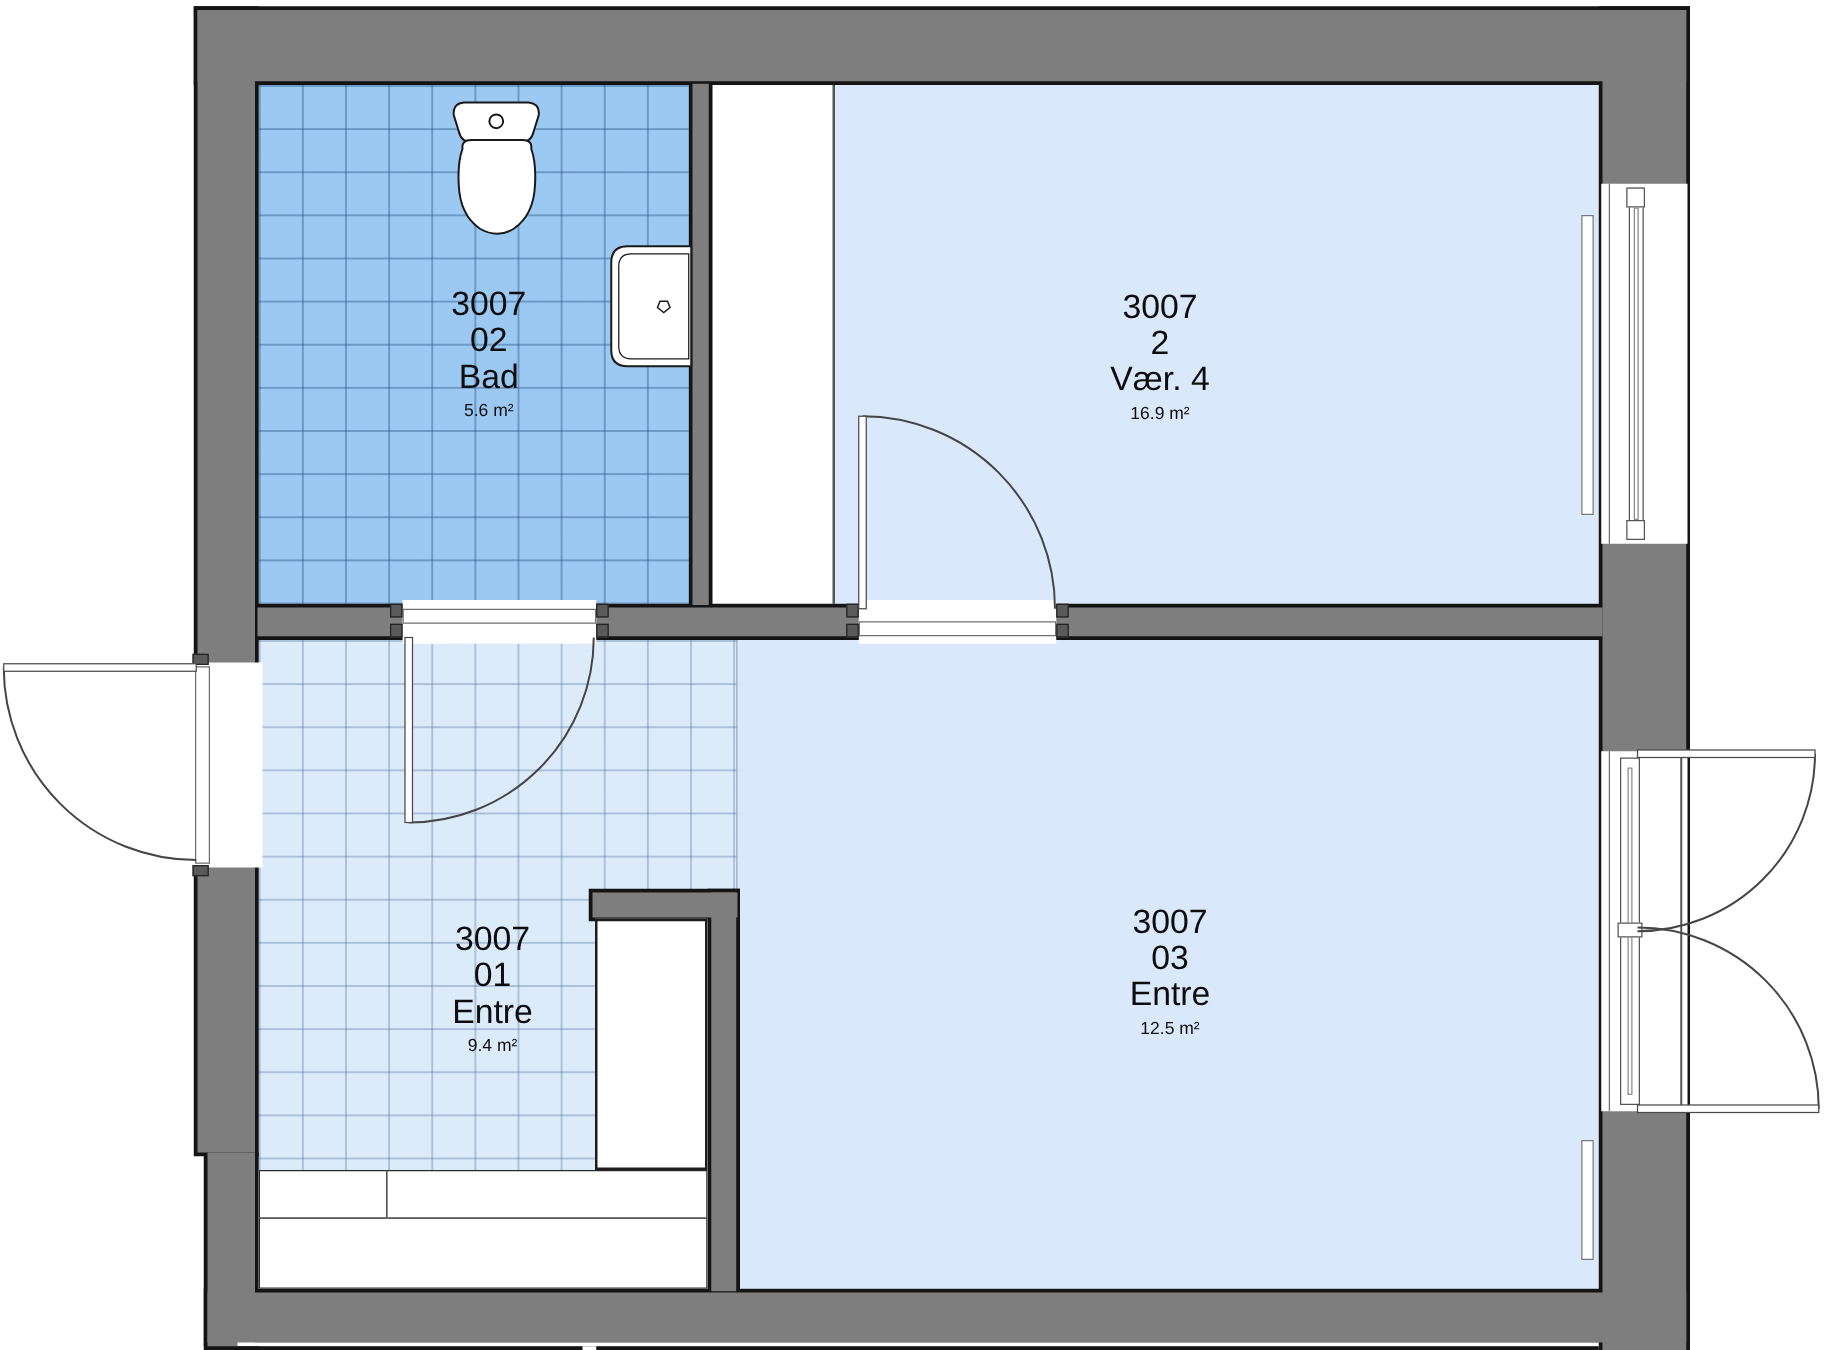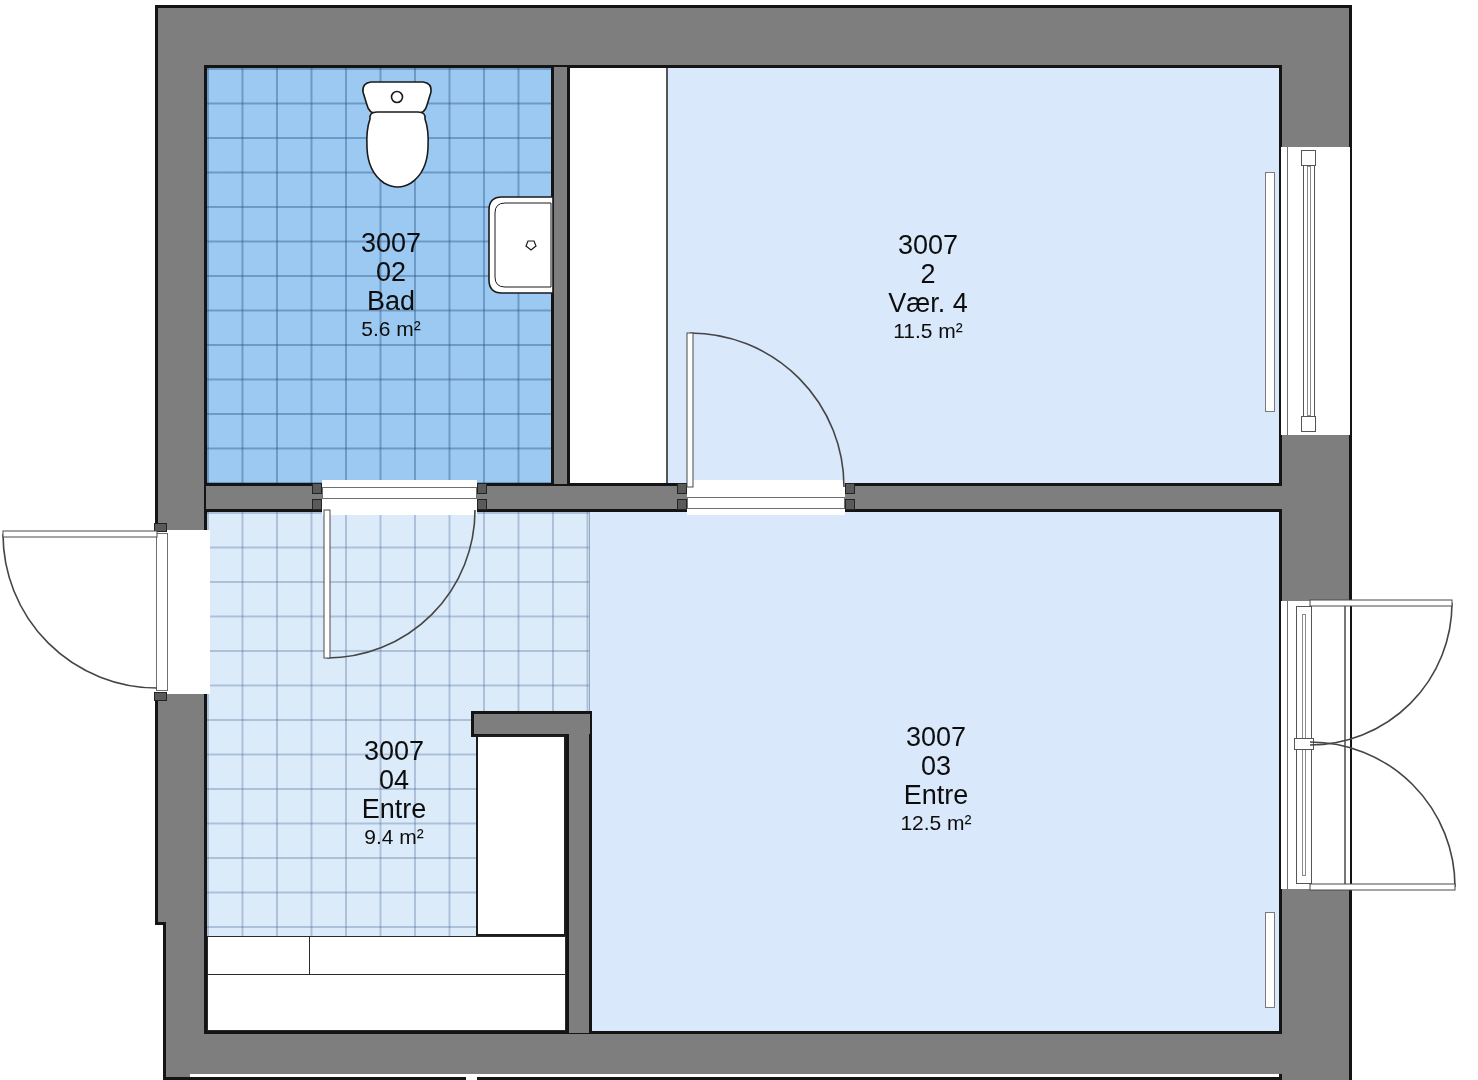--- a/index.html
+++ b/index.html
@@ -24,21 +24,21 @@
   .frame{background:#ffffff;border:1px solid #6f6f6f;}
   .jamb{background:#5a5a5a;border:1px solid #232323;}
   .thinline{background:#555555;}
   .closet{background:#ffffff;border:2px solid #1d1d1d;}
   .band{background:#ffffff;border:1.5px solid #2a2a2a;}
   .radiator{background:#ffffff;border:1px solid #7a7a7a;}
 
   .room-label{position:absolute;transform:translateX(-50%);text-align:center;
       color:#0d0d0d;white-space:nowrap;}
   .room-label .ln{font-size:27px;line-height:29px;}
-  .room-label .area{font-size:21px;line-height:25px;}
+  .room-label .area{font-size:14px;line-height:25px;}
 
   svg.overlay{position:absolute;left:0;top:0;pointer-events:none;}
 </style>
 </head>
 <body>
 
 <div class="plan">
 
   <div class="abs floor-bad" style="left:207px;top:68px;width:344px;height:415px;"></div>
   <div class="abs floor-plain" style="left:667px;top:68px;width:612px;height:415px;"></div>
@@ -155,26 +155,26 @@
     <div class="ln">3007</div>
     <div class="ln">02</div>
     <div class="ln">Bad</div>
     <div class="area">5.6 m²</div>
   </div>
 
   <div class="room-label" style="left:928px;top:231px;">
     <div class="ln">3007</div>
     <div class="ln">2</div>
     <div class="ln">Vær. 4</div>
-    <div class="area">11.5 m²</div>
+    <div class="area">16.9 m²</div>
   </div>
 
   <div class="room-label" style="left:394px;top:737px;">
     <div class="ln">3007</div>
-    <div class="ln">04</div>
+    <div class="ln">01</div>
     <div class="ln">Entre</div>
     <div class="area">9.4 m²</div>
   </div>
 
   <div class="room-label" style="left:936px;top:723px;">
     <div class="ln">3007</div>
     <div class="ln">03</div>
     <div class="ln">Entre</div>
     <div class="area">12.5 m²</div>
   </div>

